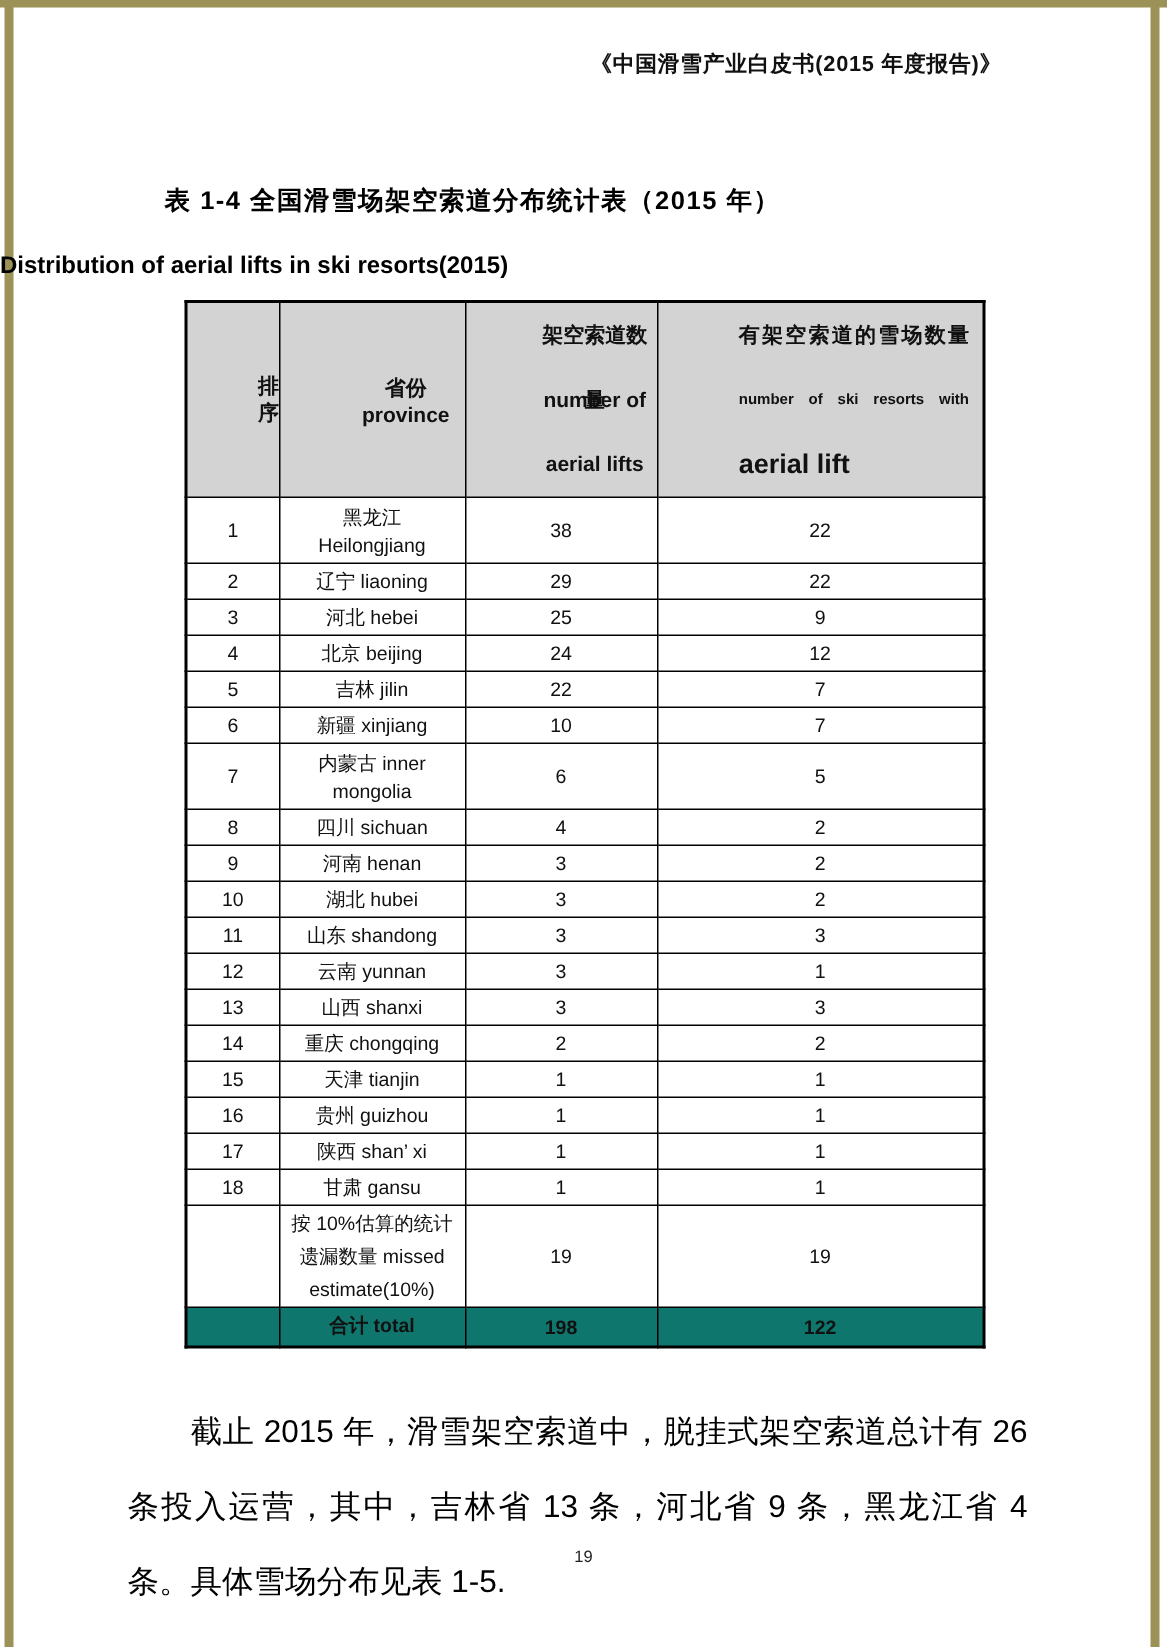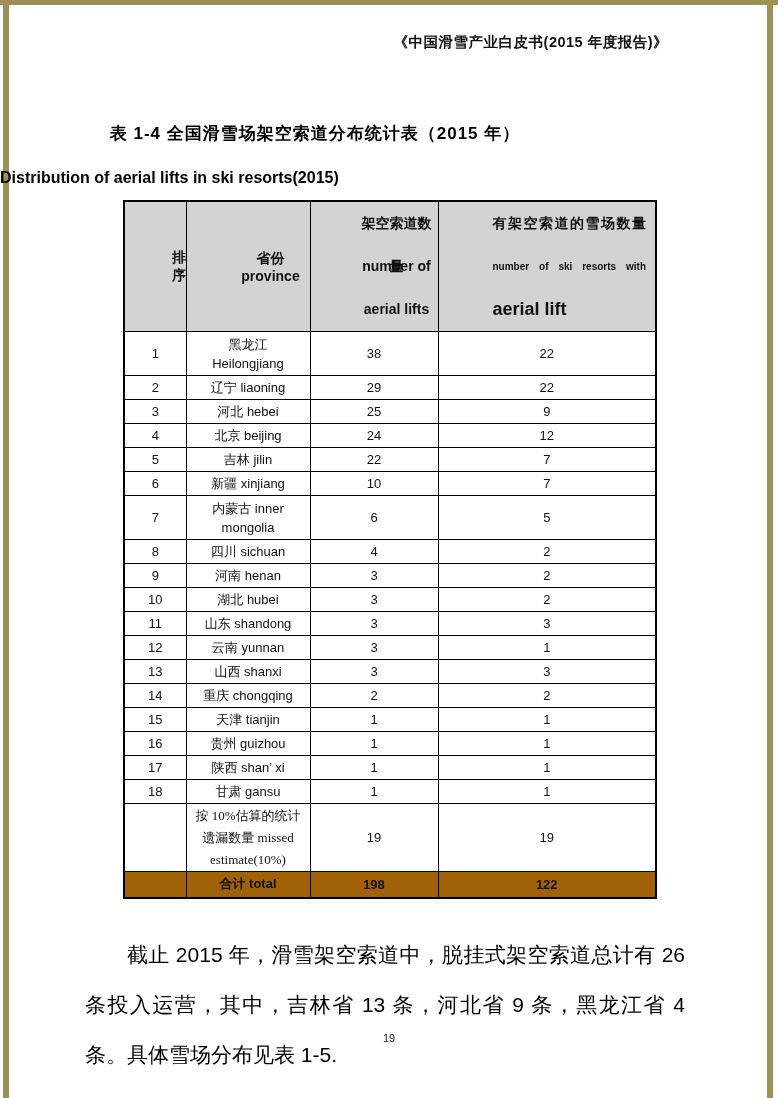--- a/index.html
+++ b/index.html
@@ -48,25 +48,25 @@
   col.c-resorts  { width: 218px; }
 
   tr.hdr th { background: #d3d3d3; height: 130px; font-weight: 700; font-size: 14px; padding-left: 47px; }
   .hdr-line { display: block; height: 43px; line-height: 43px; }
   .hdr-left { text-align: justify; text-align-last: justify; padding: 0 7px; }
   .hdr-left.last-line { text-align-last: left; }
 
   tr.r-std td  { height: 24px; }
   tr.r-tall td { height: 44px; }
   tr.r-missed td { height: 68px; }
-  tr.r-total td { height: 26px; background: #a16207; font-weight: 700; }
+  tr.r-total td { height: 26px; background: #0f766e; font-weight: 700; }
 
   td.multiline { white-space: pre-line; line-height: 19px; }
   td.missed-label {
-    text-align: left; white-space: pre-line; line-height: 22px; padding-left: 7px; font-family: Liberation Serif, serif;
+    text-align: left; white-space: pre-line; line-height: 22px; padding-left: 7px;
   }
 
   .paragraph {
     position: absolute; left: 85px; top: 930px; width: 600px;
     font-size: 21px; line-height: 50px; color: #000;
     text-indent: 2em; text-align: justify;
   }
   .page-number {
     position: absolute; top: 1032px; left: 0; width: 778px;
     text-align: center; font-size: 11px; color: #222;

